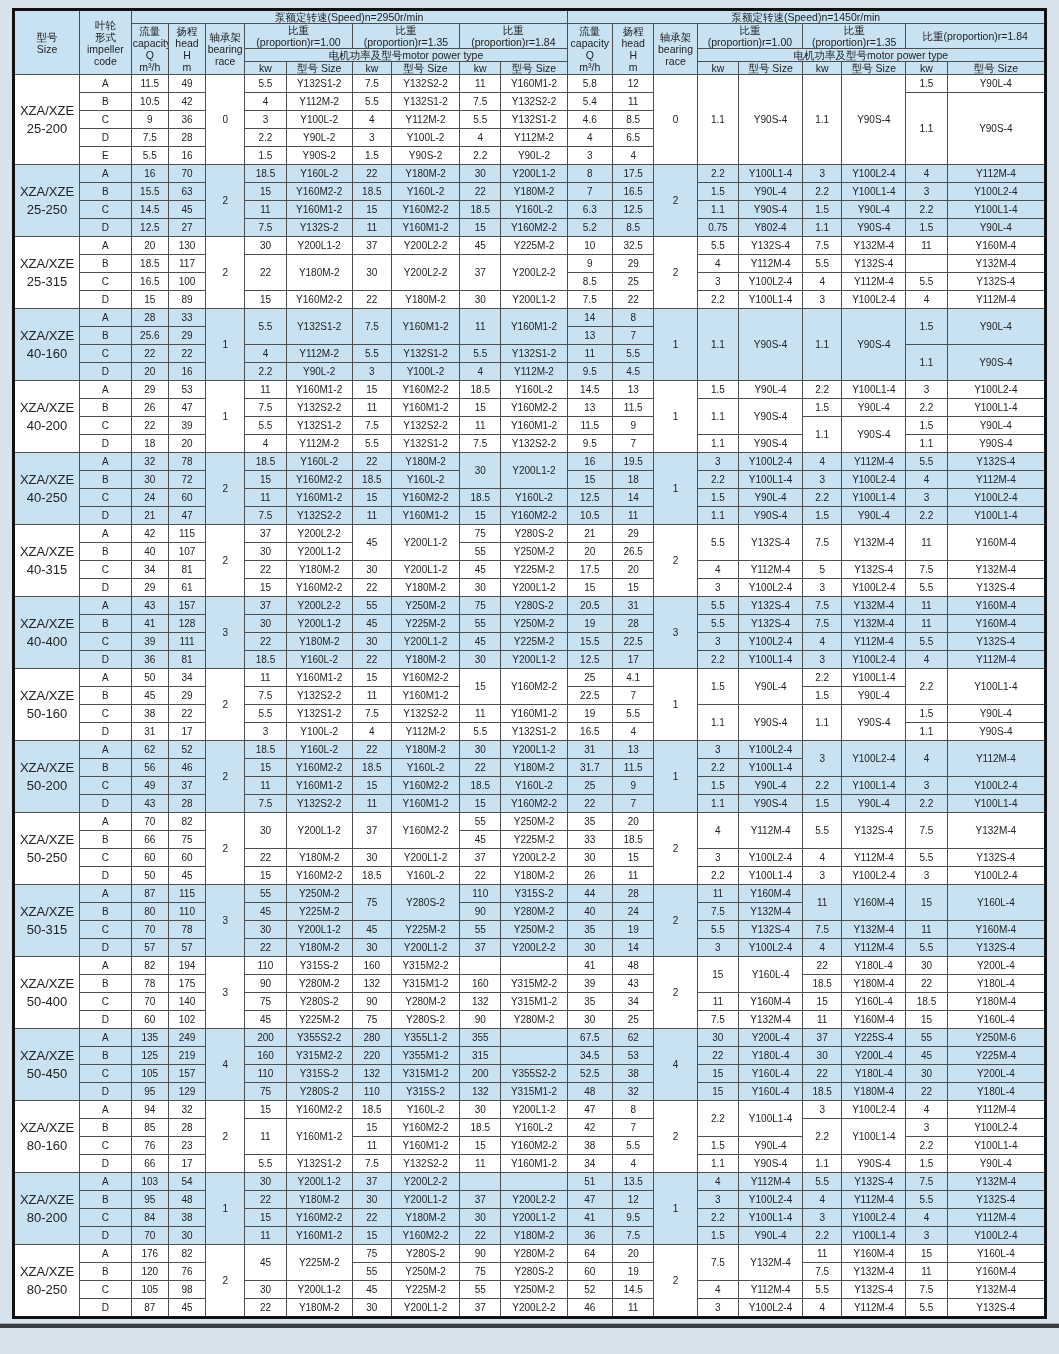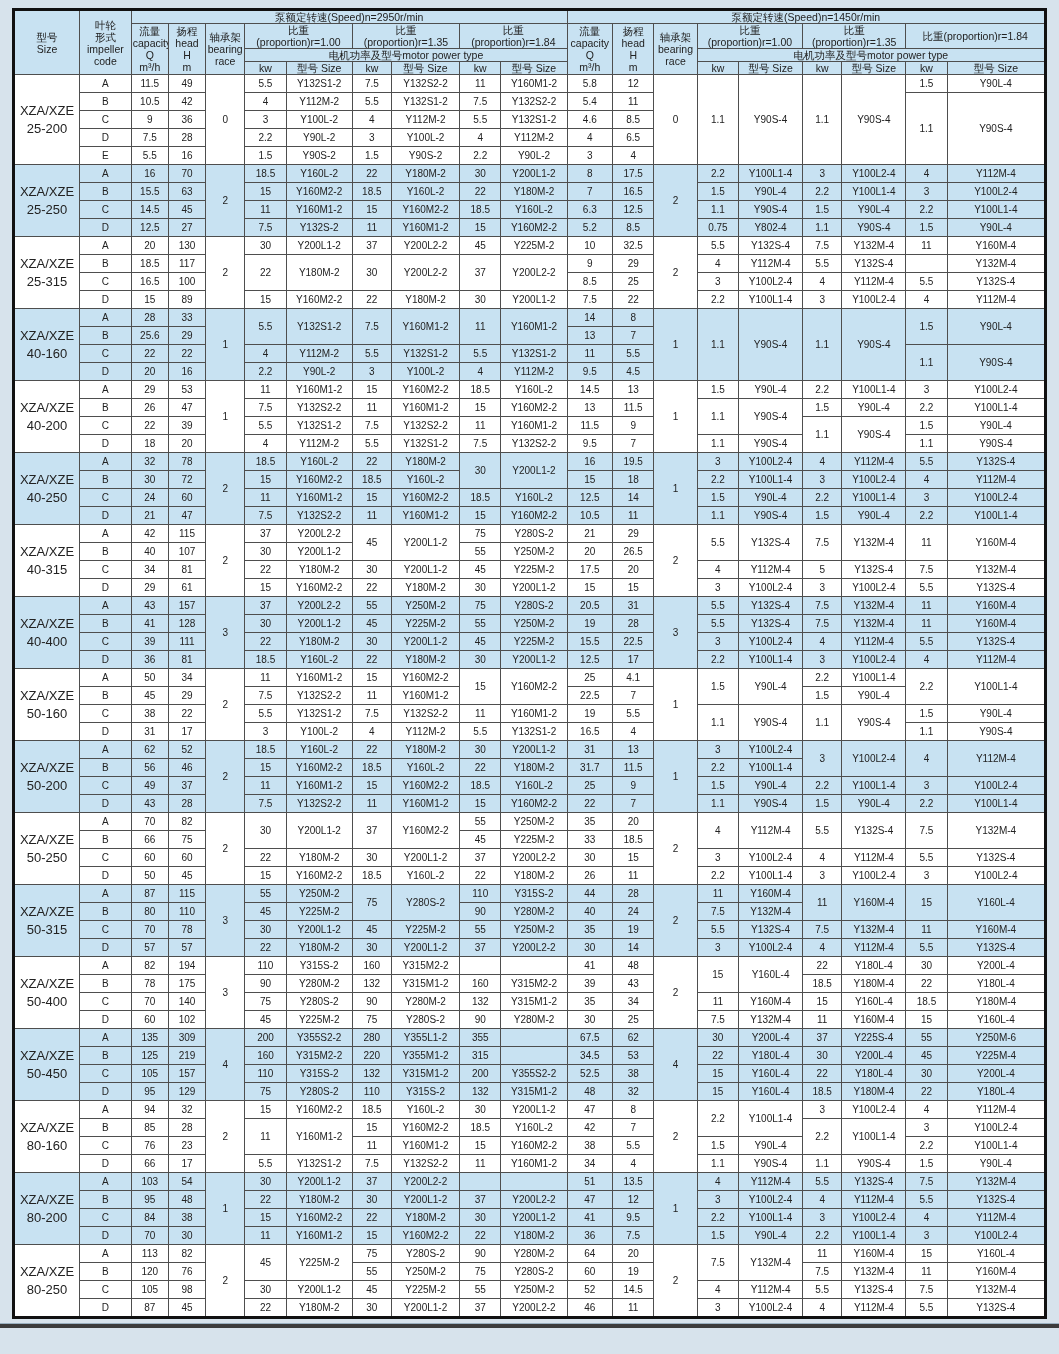--- a/index.html
+++ b/index.html
@@ -1064,21 +1064,21 @@
           <td>11</td>
           <td>Y160M-4</td>
           <td>15</td>
           <td>Y160L-4</td>
         </tr>
         <tr class="alt">
           <td rowspan="4" class="model">XZA/XZE
 50-450</td>
           <td>A</td>
           <td>135</td>
-          <td>309</td>
+          <td>249</td>
           <td rowspan="4">4</td>
           <td>200</td>
           <td>Y355S2-2</td>
           <td>280</td>
           <td>Y355L1-2</td>
           <td>355</td>
           <td></td>
           <td>67.5</td>
           <td>62</td>
           <td rowspan="4">4</td>
@@ -1297,21 +1297,21 @@
           <td>Y90L-4</td>
           <td>2.2</td>
           <td>Y100L1-4</td>
           <td>3</td>
           <td>Y100L2-4</td>
         </tr>
         <tr>
           <td rowspan="4" class="model">XZA/XZE
 80-250</td>
           <td>A</td>
-          <td>113</td>
+          <td>176</td>
           <td>82</td>
           <td rowspan="4">2</td>
           <td rowspan="2">45</td>
           <td rowspan="2">Y225M-2</td>
           <td>75</td>
           <td>Y280S-2</td>
           <td>90</td>
           <td>Y280M-2</td>
           <td>64</td>
           <td>20</td>

